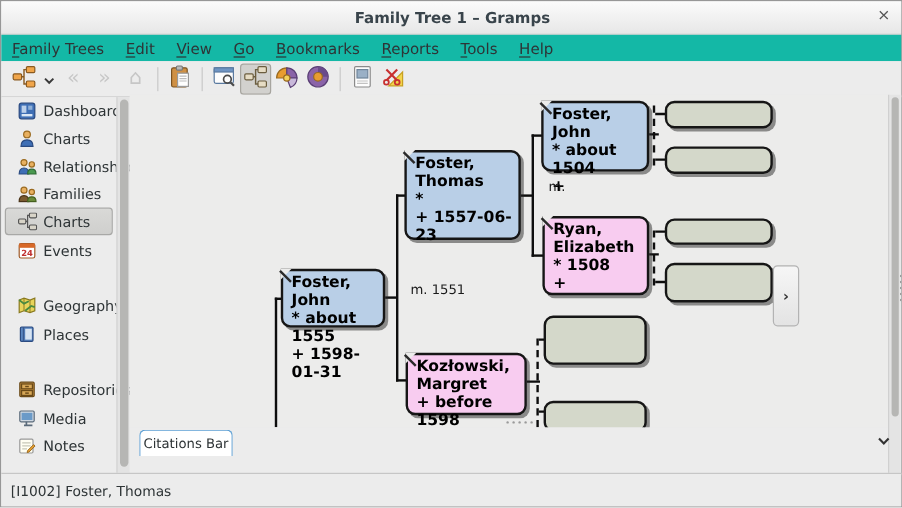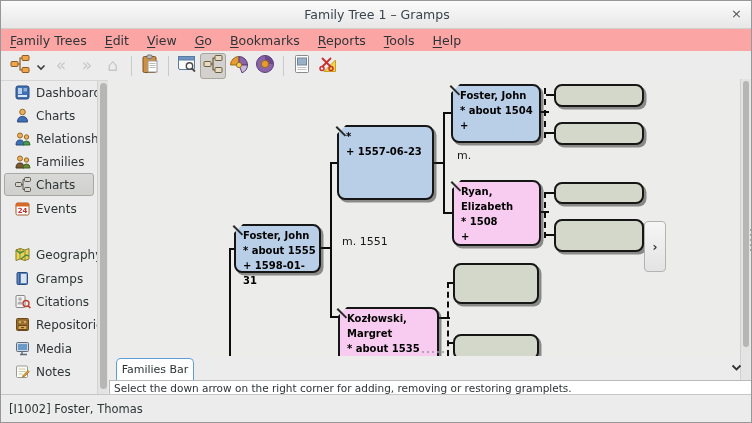--- a/index.html
+++ b/index.html
@@ -4,26 +4,26 @@
 <style>
   html,body{margin:0;padding:0;background:#fff;}
   *{box-sizing:border-box;}
   .app{position:relative;width:752px;height:423px;background:#ececec;border:1px solid #979797;
        font-family:"DejaVu Sans","Liberation Sans",sans-serif;color:#2e3436;overflow:hidden;}
 
   
   .titlebar{position:absolute;left:0;top:0;width:752px;height:28px;
             background:linear-gradient(#fbfbfb,#e7e7e7);border-bottom:1px solid #cfcfcf;}
   .title{position:absolute;left:0;right:0;top:0;text-align:center;line-height:27px;
-         font-size:12.5px;font-weight:normal;color:#39444b;}
+         font-size:12.5px;font-weight:bold;color:#39444b;}
   .close-x{position:absolute;right:11px;top:0;line-height:26px;font-size:13px;color:#555;cursor:default;}
 
   
   .menubar{position:absolute;left:0;top:28px;width:752px;height:22px;display:flex;align-items:center;
-           padding-left:4px;font-size:12.5px;background:#fca5a5;}
+           padding-left:4px;font-size:12.5px;background:#14b8a6;}
   .menu-item{padding:2px 5px;margin-right:8px;white-space:nowrap;}
   .mn{text-decoration:underline;text-underline-offset:2px;}
 
   
   .toolbar{position:absolute;left:0;top:50px;width:752px;height:30px;display:flex;align-items:center;
            padding-left:6px;border-bottom:1px solid #d6d6d6;background:#ececec;}
   .tbtn{width:26px;height:26px;display:flex;align-items:center;justify-content:center;border:1px solid transparent;border-radius:3px;}
   .tbtn.small{width:15px;}
   .tbtn.active{background:#d2d1ce;border:1px solid #a7a59f;}
   .tbtn.disabled{opacity:.45;}
@@ -36,21 +36,21 @@
              padding-left:9px;font-size:12px;border:1px solid transparent;border-radius:3px;}
   .side-item.selected{background:linear-gradient(#d9d9d7,#cfcfcd);border:1px solid #a8a8a6;}
   .sicon{width:17px;height:16px;margin-right:5px;display:flex;align-items:center;justify-content:center;flex:none;}
   .side-scroll{position:absolute;left:96px;top:80px;width:11px;bottom:28px;background:#e3e3e3;border-left:1px solid #d2d2d2;}
   .side-scroll .handle{position:absolute;left:2px;top:2px;width:7px;height:306px;background:#b6b6b4;border-radius:4px;}
 
   
   .chart-clip{position:absolute;left:107px;top:78px;width:632px;height:277px;background:#ececeb;overflow:hidden;}
   .pbox{position:absolute;border:2px solid #161616;border-radius:8px;border-top-left-radius:0;
         box-shadow:2.5px 2.5px 0 rgba(40,40,40,.5);padding:2px 3px 0 7px;
-        font-size:10px;font-weight:600;line-height:15px;color:#000;}
+        font-size:13px;font-weight:600;line-height:15px;color:#000;}
   .pbox.male{background:#b9cfe7;}
   .pbox.female{background:#f8ccf0;}
   .pbox .fold{position:absolute;top:-2px;left:-2px;width:0;height:0;
               border-top:9px solid #ececeb;border-right:9px solid transparent;}
   .pbox .foldline{position:absolute;top:-1px;left:-2px;width:12.5px;height:1.8px;background:#2a2a2a;
                   transform:rotate(45deg);transform-origin:0 0;}
   .gbox{position:absolute;background:#d4d8ca;border:2px solid #161616;border-radius:8px;
         box-shadow:2.5px 2.5px 0 rgba(40,40,40,.5);}
   .line{position:absolute;background:#0d0d0d;}
   .dashv{position:absolute;border-left:2px dashed #0d0d0d;width:0;}
@@ -284,33 +284,21 @@
       <span>Geography</span>
     </div>
     <div class="side-item" style="top:186px">
       <span class="sicon">
           <svg width="15" height="15" viewBox="0 0 15 15">
             <rect x="2" y="1.5" width="10.5" height="12" rx="1" fill="#5a86c0" stroke="#2a4a80"></rect>
             <rect x="4" y="1.5" width="1.2" height="12" fill="#3a5a90"></rect>
             <rect x="6" y="3" width="5.5" height="9" fill="#d8e4f2"></rect>
           </svg>
         </span>
-      <span>Gramps</span>
-    </div>
-    <div class="side-item" style="top:209px">
-      <span class="sicon">
-          <svg width="16" height="15" viewBox="0 0 16 15">
-            <rect x="1" y="1.5" width="9" height="12" rx="1" fill="#f2f2f2" stroke="#888"></rect>
-            <circle cx="5" cy="5" r="1.8" fill="#b0b0b0"></circle>
-            <path d="M2.5 10.5 Q2.5 7.5 5 7.5 Q7.5 7.5 7.5 10.5 Z" fill="#b0b0b0"></path>
-            <circle cx="11" cy="9.5" r="3" fill="none" stroke="#c04030" stroke-width="1.4"></circle>
-            <path d="M13.2 11.8 L15.3 14" stroke="#c04030" stroke-width="1.8"></path>
-          </svg>
-        </span>
-      <span>Citations</span>
+      <span>Places</span>
     </div>
     <div class="side-item" style="top:232px">
       <span class="sicon">
           <svg width="15" height="15" viewBox="0 0 15 15">
             <rect x="1.5" y="1.5" width="12" height="12" rx="1" fill="#b8863a" stroke="#6a4a18"></rect>
             <rect x="3" y="3" width="9" height="4" fill="#d8a858" stroke="#6a4a18"></rect>
             <rect x="3" y="8.5" width="9" height="4" fill="#d8a858" stroke="#6a4a18"></rect>
             <rect x="6" y="4.5" width="3" height="1.2" fill="#6a4a18"></rect>
             <rect x="6" y="10" width="3" height="1.2" fill="#6a4a18"></rect>
           </svg>
@@ -376,29 +364,29 @@
       <i class="fold"></i>
         <i class="foldline"></i>
       <div>Foster, John</div>
       <div>* about 1555</div>
       <div>+ 1598-01-31</div>
     </div>
 
     <div class="pbox male" style="left:229px;top:46px;width:97px;height:75px">
       <i class="fold"></i>
         <i class="foldline"></i>
+      <div>Foster, Thomas</div>
       <div>*</div>
       <div>+ 1557-06-23</div>
     </div>
 
-    <div class="pbox female" style="left:230px;top:228px;width:101px;height:62px">
+    <div class="pbox female" style="left:230px;top:215px;width:101px;height:52px">
       <i class="fold"></i>
         <i class="foldline"></i>
       <div>Kozłowski, Margret</div>
-      <div>* about 1535</div>
       <div>+ before 1598</div>
     </div>
 
     <div class="pbox male" style="left:343px;top:5px;width:90px;height:59px">
       <i class="fold"></i>
         <i class="foldline"></i>
       <div>Foster, John</div>
       <div>* about 1504</div>
       <div>+</div>
     </div>
@@ -438,27 +426,26 @@
   <div class="edge-strip">
     <div class="dots">
         <i></i>
         <i></i>
         <i></i>
         <i></i>
         <i></i>
       </div>
   </div>
 
-  <div class="gramplet-tab">Families Bar</div>
+  <div class="gramplet-tab">Citations Bar</div>
   <div class="gramplet-collapse">
     <span>
       <svg width="11" height="8" viewBox="0 0 11 8">
           <path d="M1.5 1.5 L5.5 5.5 L9.5 1.5" stroke="#333" stroke-width="1.8" fill="none"></path>
         </svg>
     </span>
   </div>
-  <div class="gramplet-msg">Select the down arrow on the right corner for adding, removing or restoring gramplets.</div>
 
   <div class="statusbar">
     <span>[I1002] Foster, Thomas</span>
   </div>
 
 </div>
 
 </body></html>

